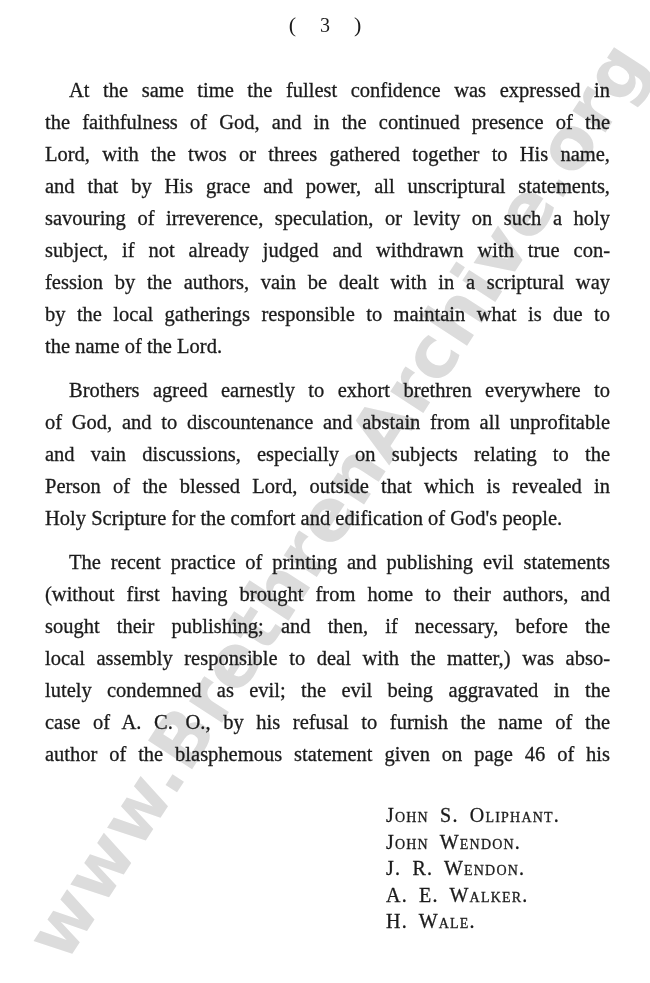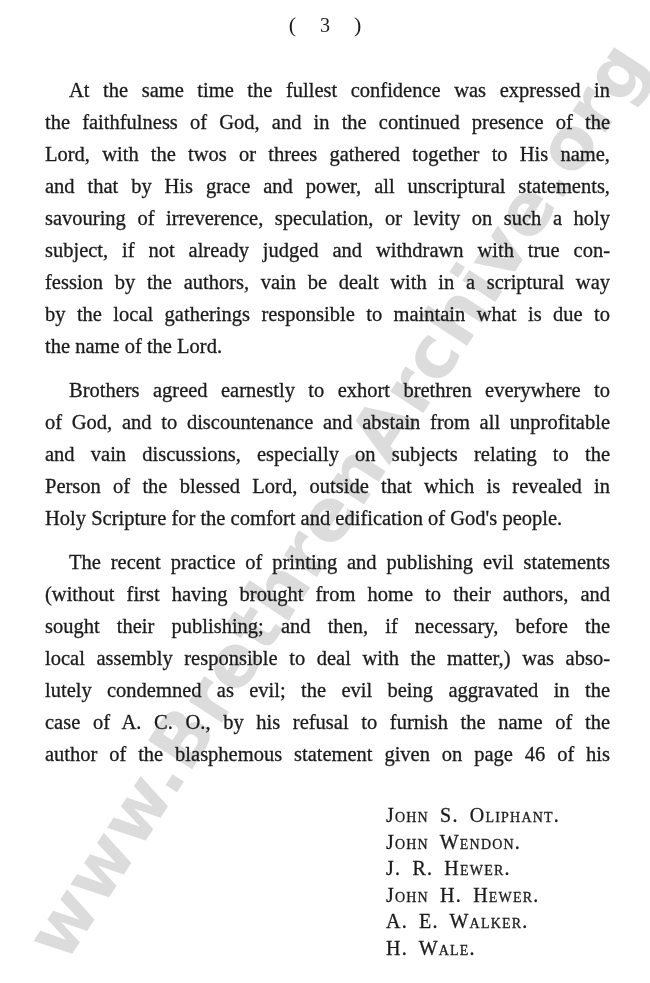--- a/index.html
+++ b/index.html
@@ -109,19 +109,18 @@
         <div class="line">local assembly responsible to deal with the matter,) was abso-</div>
         <div class="line">lutely condemned as evil; the evil being aggravated in the</div>
         <div class="line">case of A. C. O., by his refusal to furnish the name of the</div>
         <div class="line">author of the blasphemous statement given on page 46 of his</div>
       </div>
     </div>
 
   <div class="signatures" id="signatures">
       <div class="signature">John S. Oliphant.</div>
       <div class="signature">John Wendon.</div>
-      <div class="signature">J. R. Hewer.</div>
-      <div class="signature">John H. Hewer.</div>
+      <div class="signature">J. R. Wendon.</div>
       <div class="signature">A. E. Walker.</div>
       <div class="signature">H. Wale.</div>
     </div>
 
 </div>
 
 </body></html>

